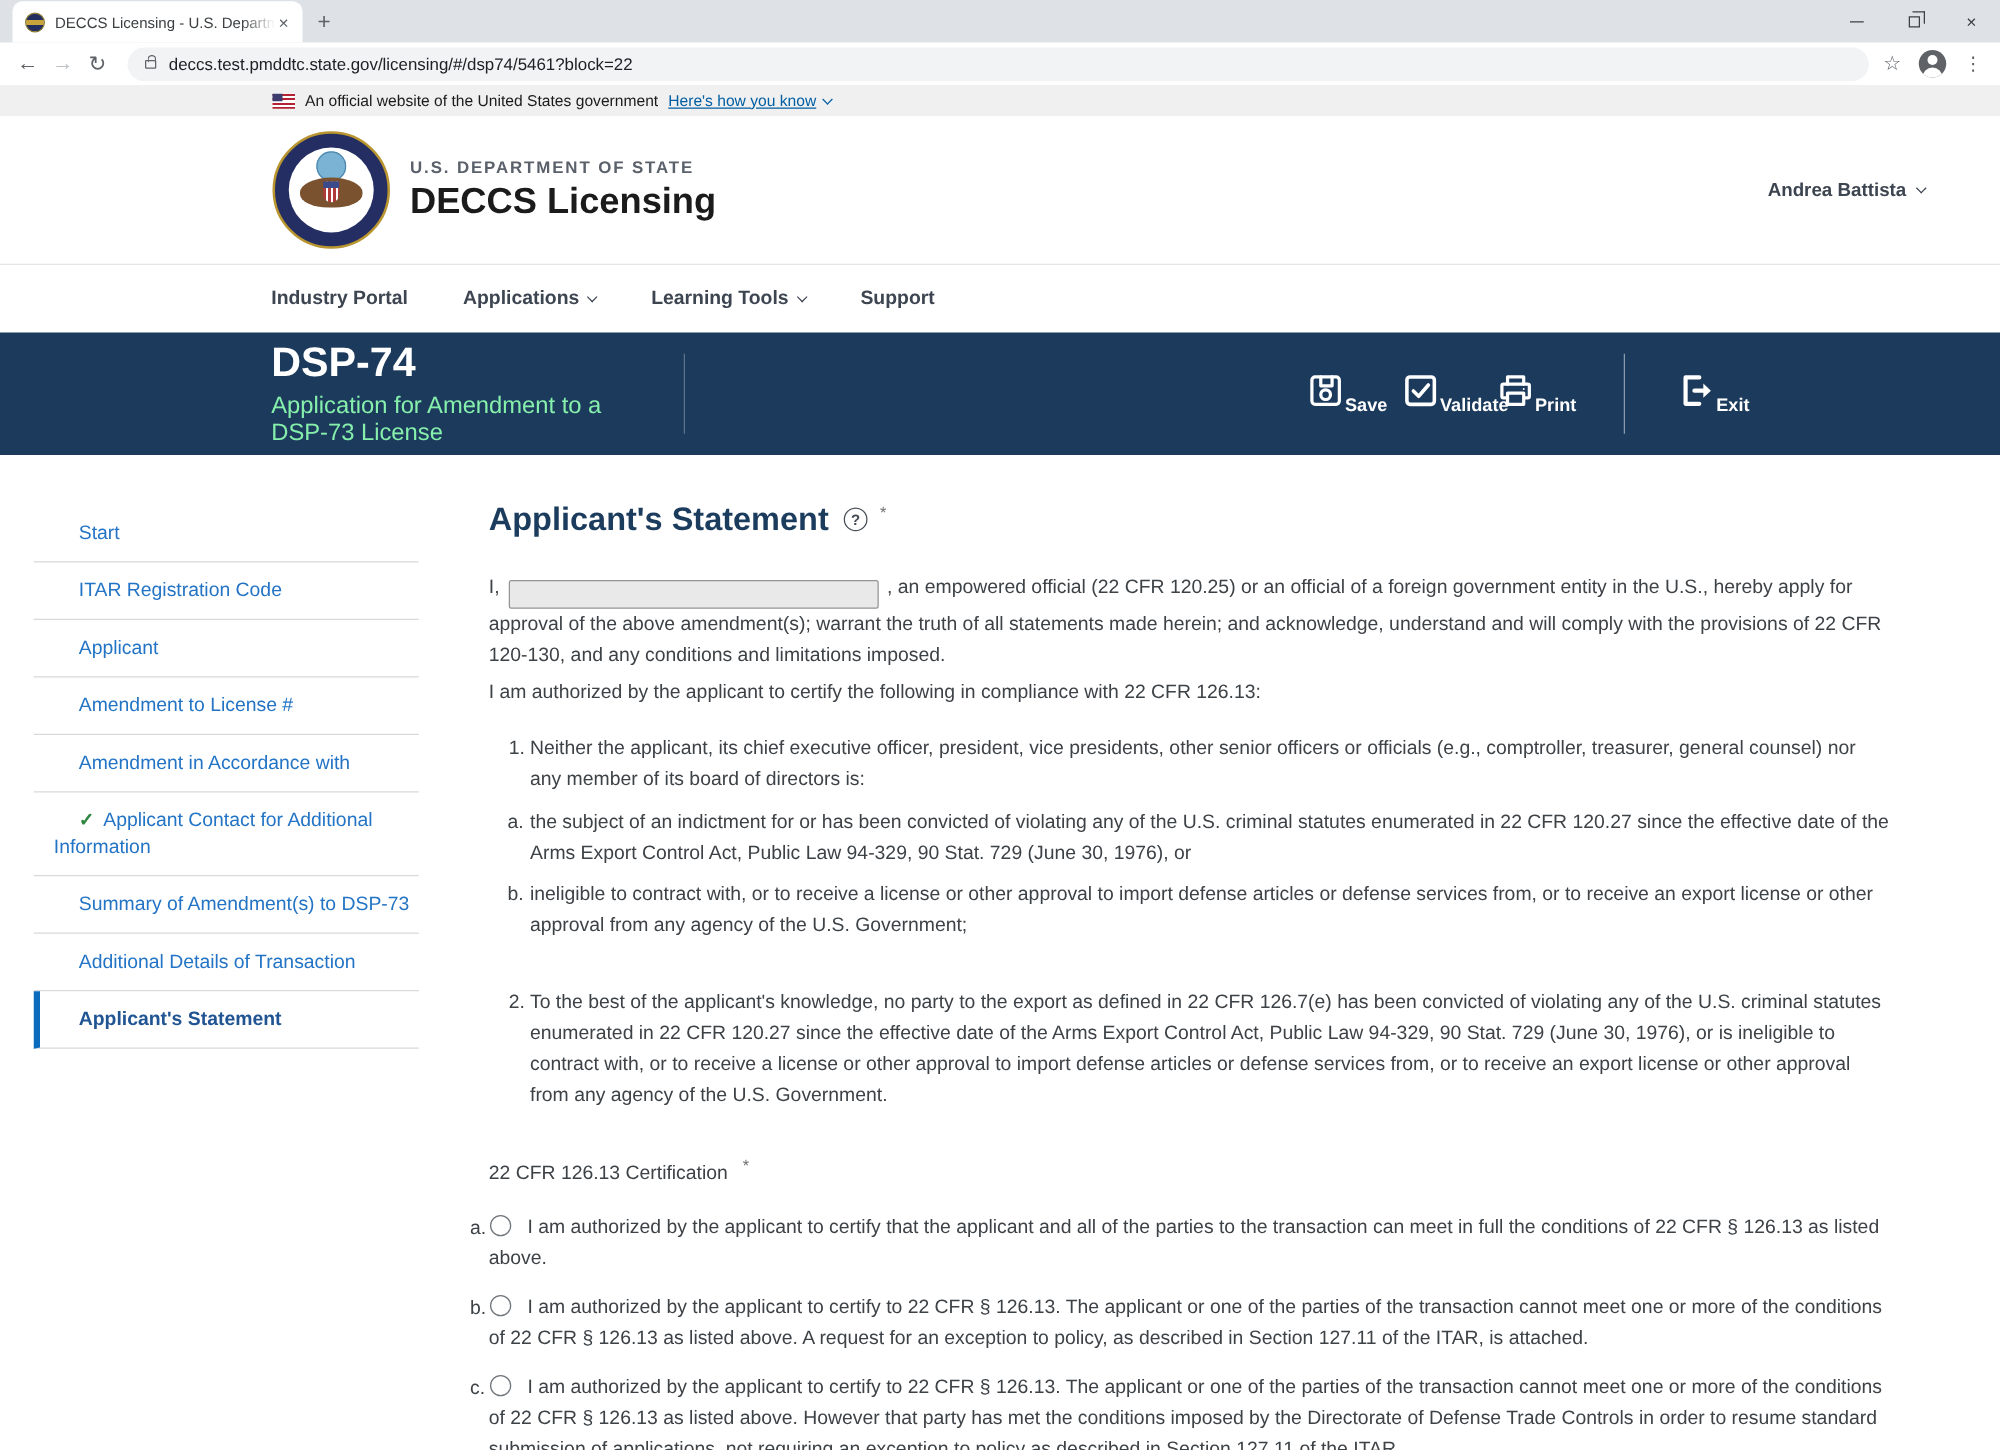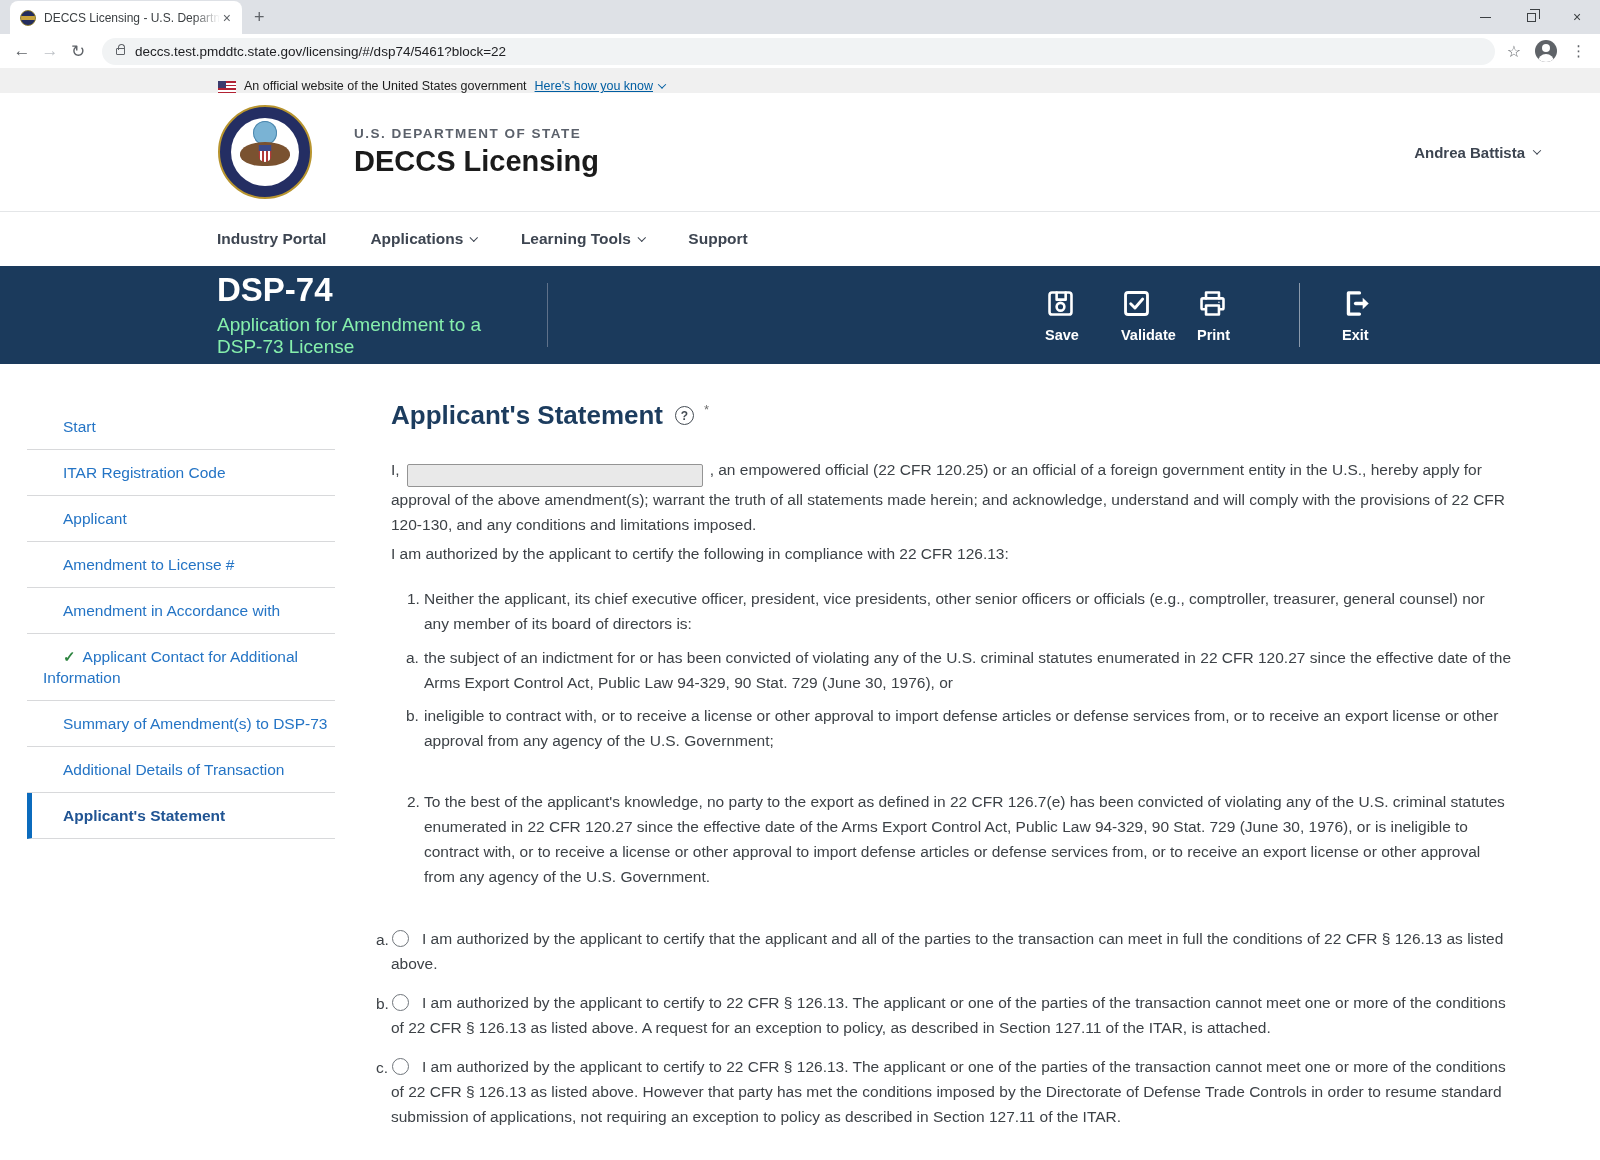--- a/index.html
+++ b/index.html
@@ -33,60 +33,60 @@
   .lock::before { content:""; position:absolute; left:1px; top:-5px; width:5px; height:5px;
     border:1.3px solid #5f6368; border-bottom:none; border-radius:4px 4px 0 0; }
   .url { font-size:13.5px; color:#202124; }
   .star { font-size:16px; color:#5f6368; margin-right:14px; cursor:pointer; }
   .avatar { width:22px; height:22px; border-radius:50%; background:#5f6368; position:relative; overflow:hidden; margin-right:14px; cursor:pointer; }
   .avatar::before { content:""; position:absolute; top:4px; left:7px; width:8px; height:8px; background:#fff; border-radius:50%; }
   .avatar::after { content:""; position:absolute; top:14px; left:3px; width:16px; height:12px; background:#fff; border-radius:8px 8px 0 0; }
   .dots { font-size:15px; color:#5f6368; margin-right:6px; cursor:pointer; }
 
   
-  .govbanner { height:25px; background:#f0f0f0; display:flex; align-items:flex-end; padding-left:218px; }
+  .govbanner { height:25px; background:#f0f0f0; display:flex; align-items:center; padding-left:218px; }
   .flag { width:18px; height:12px; flex:none; margin-right:8px;
     background:repeating-linear-gradient(#b22234 0 1.8px, #fff 1.8px 3.6px); position:relative; }
   .flag::before { content:""; position:absolute; left:0; top:0; width:8px; height:6.5px; background:#3c3b6e; }
   .gov-text { font-size:12.5px; color:#1b1b1b; margin-right:8px; }
   .gov-link { font-size:12.5px; color:#005ea2; text-decoration:underline; cursor:pointer; display:flex; align-items:center; }
   .chev { width:6px; height:6px; border-right:1.6px solid currentColor; border-bottom:1.6px solid currentColor;
     display:inline-block; transform:rotate(45deg) translate(-1px,-1px); margin-left:6px; }
 
   
   .sitehead { height:118px; background:#fff; display:flex; align-items:center; padding:0 60px 0 218px; }
   .seal { width:94px; height:94px; border-radius:50%; background:#242e63; border:2px solid #b8952f;
     position:relative; flex:none; }
   .seal-inner { position:absolute; inset:11px; border-radius:50%; background:#fff; overflow:hidden; }
   .seal-globe { position:absolute; top:3px; left:50%; transform:translateX(-50%); width:24px; height:24px;
     border-radius:50%; background:#7ab3d4; box-shadow:inset 0 0 0 1px #4d87ad; }
   .seal-eagle { position:absolute; top:24px; left:50%; transform:translateX(-50%); width:50px; height:24px;
     background:#7a5230; border-radius:50% 50% 45% 45%; }
   .seal-shield { position:absolute; top:27px; left:50%; transform:translateX(-50%); width:13px; height:17px;
     border-radius:0 0 7px 7px; background:linear-gradient(#3a4a8a 0 34%, transparent 34%),
     repeating-linear-gradient(90deg,#b03a3a 0 2px,#fff 2px 4px); }
-  .head-text { margin-left:42px; }
+  .head-text { margin-left:16px; }
   .agency { font-size:13.5px; font-weight:bold; letter-spacing:1.5px; color:#5b616b; margin-bottom:4px; }
   .apptitle { font-size:29px; font-weight:bold; color:#1b1b1b; }
   .user { margin-left:auto; display:flex; align-items:center; font-size:15px; font-weight:bold; color:#3d4551; cursor:pointer; }
   .user .chev { color:#3d4551; margin-left:9px; }
 
   
   .mainnav { height:55px; border-top:1px solid #e4e6e8; display:flex; align-items:center; padding-left:217px; gap:44px; }
   .navitem { font-size:15.5px; font-weight:bold; color:#3d4551; display:flex; align-items:center; cursor:pointer; }
   .navitem .chev { color:#3d4551; margin-left:8px; width:5.5px; height:5.5px; }
 
   
   .band { height:98px; background:#1b3a5c; display:flex; align-items:center; padding-left:217px; color:#fff; }
   .band-titles { width:300px; }
   .band-title { font-size:33px; font-weight:600; line-height:1.1; }
   .band-sub { font-size:19px; margin-top:6px; color:#86efac; }
   .band-div { width:1px; height:64px; background:#5f718a; margin-left:30px; }
   .band-actions { margin-left:auto; margin-right:198px; display:flex; align-items:center; gap:16px; }
-  .action { width:60px; display:flex; flex-direction:column; align-items:flex-start; cursor:pointer; }
+  .action { width:60px; display:flex; flex-direction:row; align-items:flex-end; cursor:pointer; }
   .action svg { width:31px; height:31px; }
   .action-label { font-size:14.5px; font-weight:bold; margin-top:4px; }
   .band-div2 { width:1px; height:64px; background:#8b9aac; margin:0 26px; }
 
   
   .content { position:relative; }
   .sidebar { position:absolute; left:27px; top:40px; width:308px; }
   .side-item { padding:12px 0 12px 16px; text-indent:20px; border-bottom:1px solid #d8d9db;
     font-size:15.5px; color:#2474c5; line-height:21px; cursor:pointer; }
   .side-item .check-icon { color:#2e8540; font-weight:bold; margin-right:7px; font-size:15px; }
@@ -282,20 +282,21 @@
       <span class="marker">b.</span>
       <span>ineligible to contract with, or to receive a license or other approval to import defense articles or defense services from, or to receive an export license or other approval from any agency of the U.S. Government;</span>
     </div>
     <div class="gap-lg"></div>
     <div class="num-item">
       <span class="marker">2.</span>
       <span>To the best of the applicant's knowledge, no party to the export as defined in 22 CFR 126.7(e) has been convicted of violating any of the U.S. criminal statutes enumerated in 22 CFR 120.27 since the effective date of the Arms Export Control Act, Public Law 94-329, 90 Stat. 729 (June 30, 1976), or is ineligible to contract with, or to receive a license or other approval to import defense articles or defense services from, or to receive an export license or other approval from any agency of the U.S. Government.</span>
     </div>
     <div class="gap-lg"></div>
 
+    <div class="cert-row"><span>22 CFR 126.13 Certification</span><span class="req">*</span></div>
 
     <div class="option">
       <span class="marker">a.</span><input type="radio" name="cert" class="radio" style=""><span>I am authorized by the applicant to certify that the applicant and all of the parties to the transaction can meet in full the conditions of 22 CFR § 126.13 as listed above.</span>
     </div>
     <div class="option">
       <span class="marker">b.</span><input type="radio" name="cert" class="radio" style=""><span>I am authorized by the applicant to certify to 22 CFR § 126.13. The applicant or one of the parties of the transaction cannot meet one or more of the conditions of 22 CFR § 126.13 as listed above. A request for an exception to policy, as described in Section 127.11 of the ITAR, is attached.</span>
     </div>
     <div class="option">
       <span class="marker">c.</span><input type="radio" name="cert" class="radio" style=""><span>I am authorized by the applicant to certify to 22 CFR § 126.13. The applicant or one of the parties of the transaction cannot meet one or more of the conditions of 22 CFR § 126.13 as listed above. However that party has met the conditions imposed by the Directorate of Defense Trade Controls in order to resume standard submission of applications, not requiring an exception to policy as described in Section 127.11 of the ITAR.</span>
     </div>

